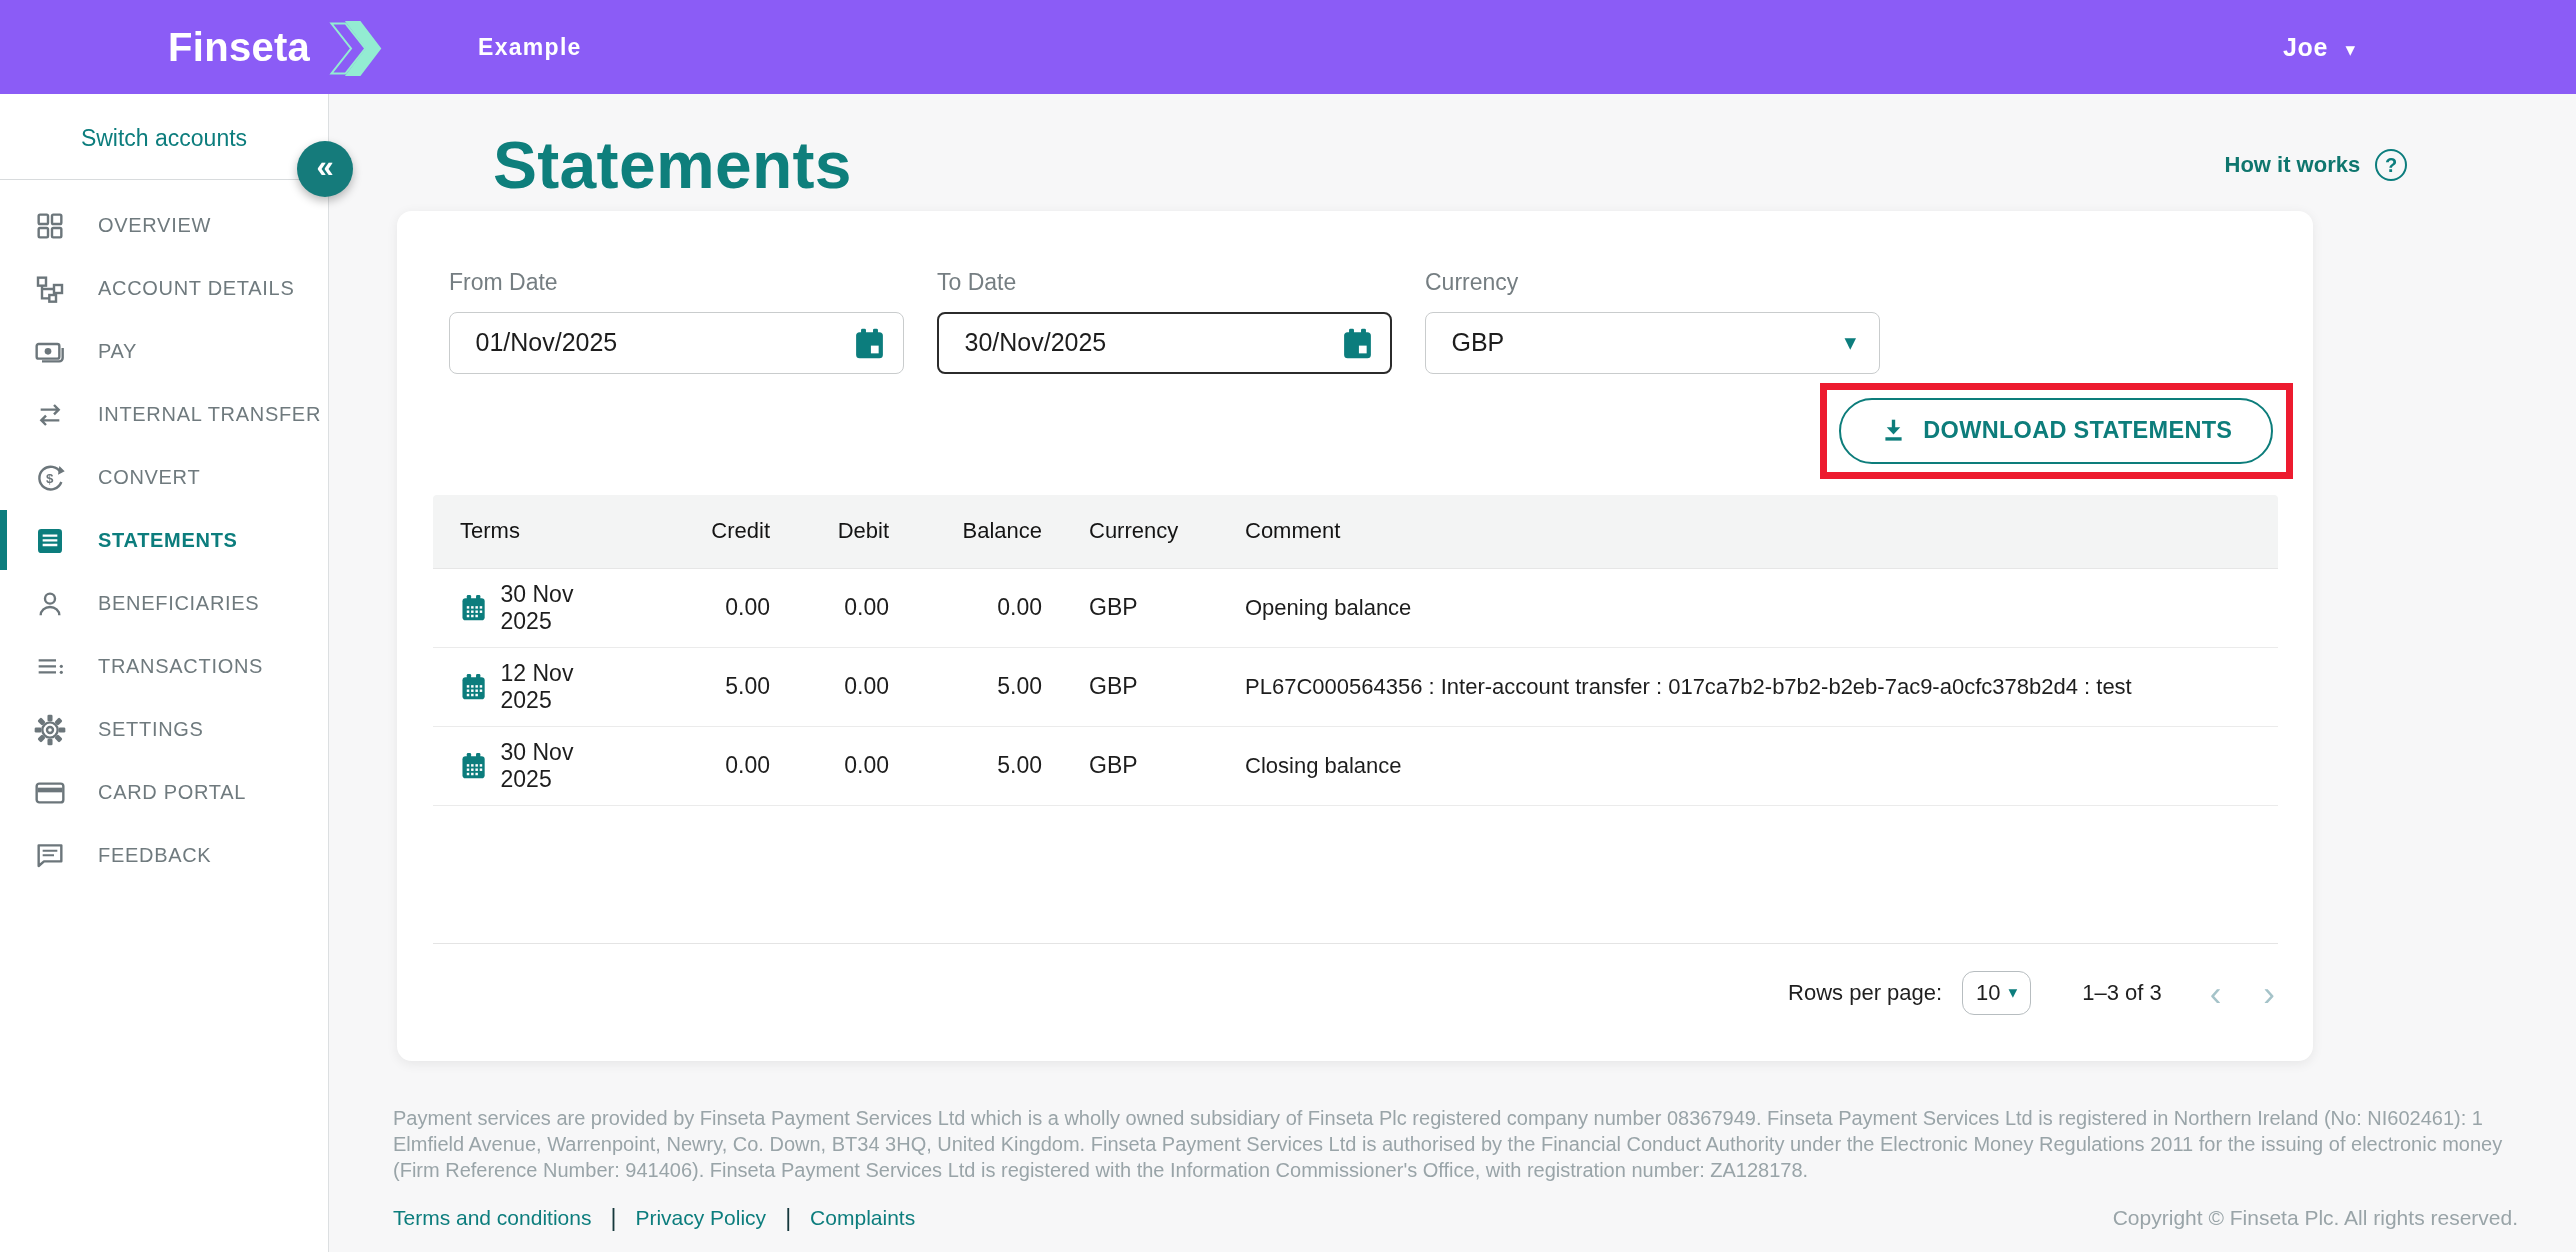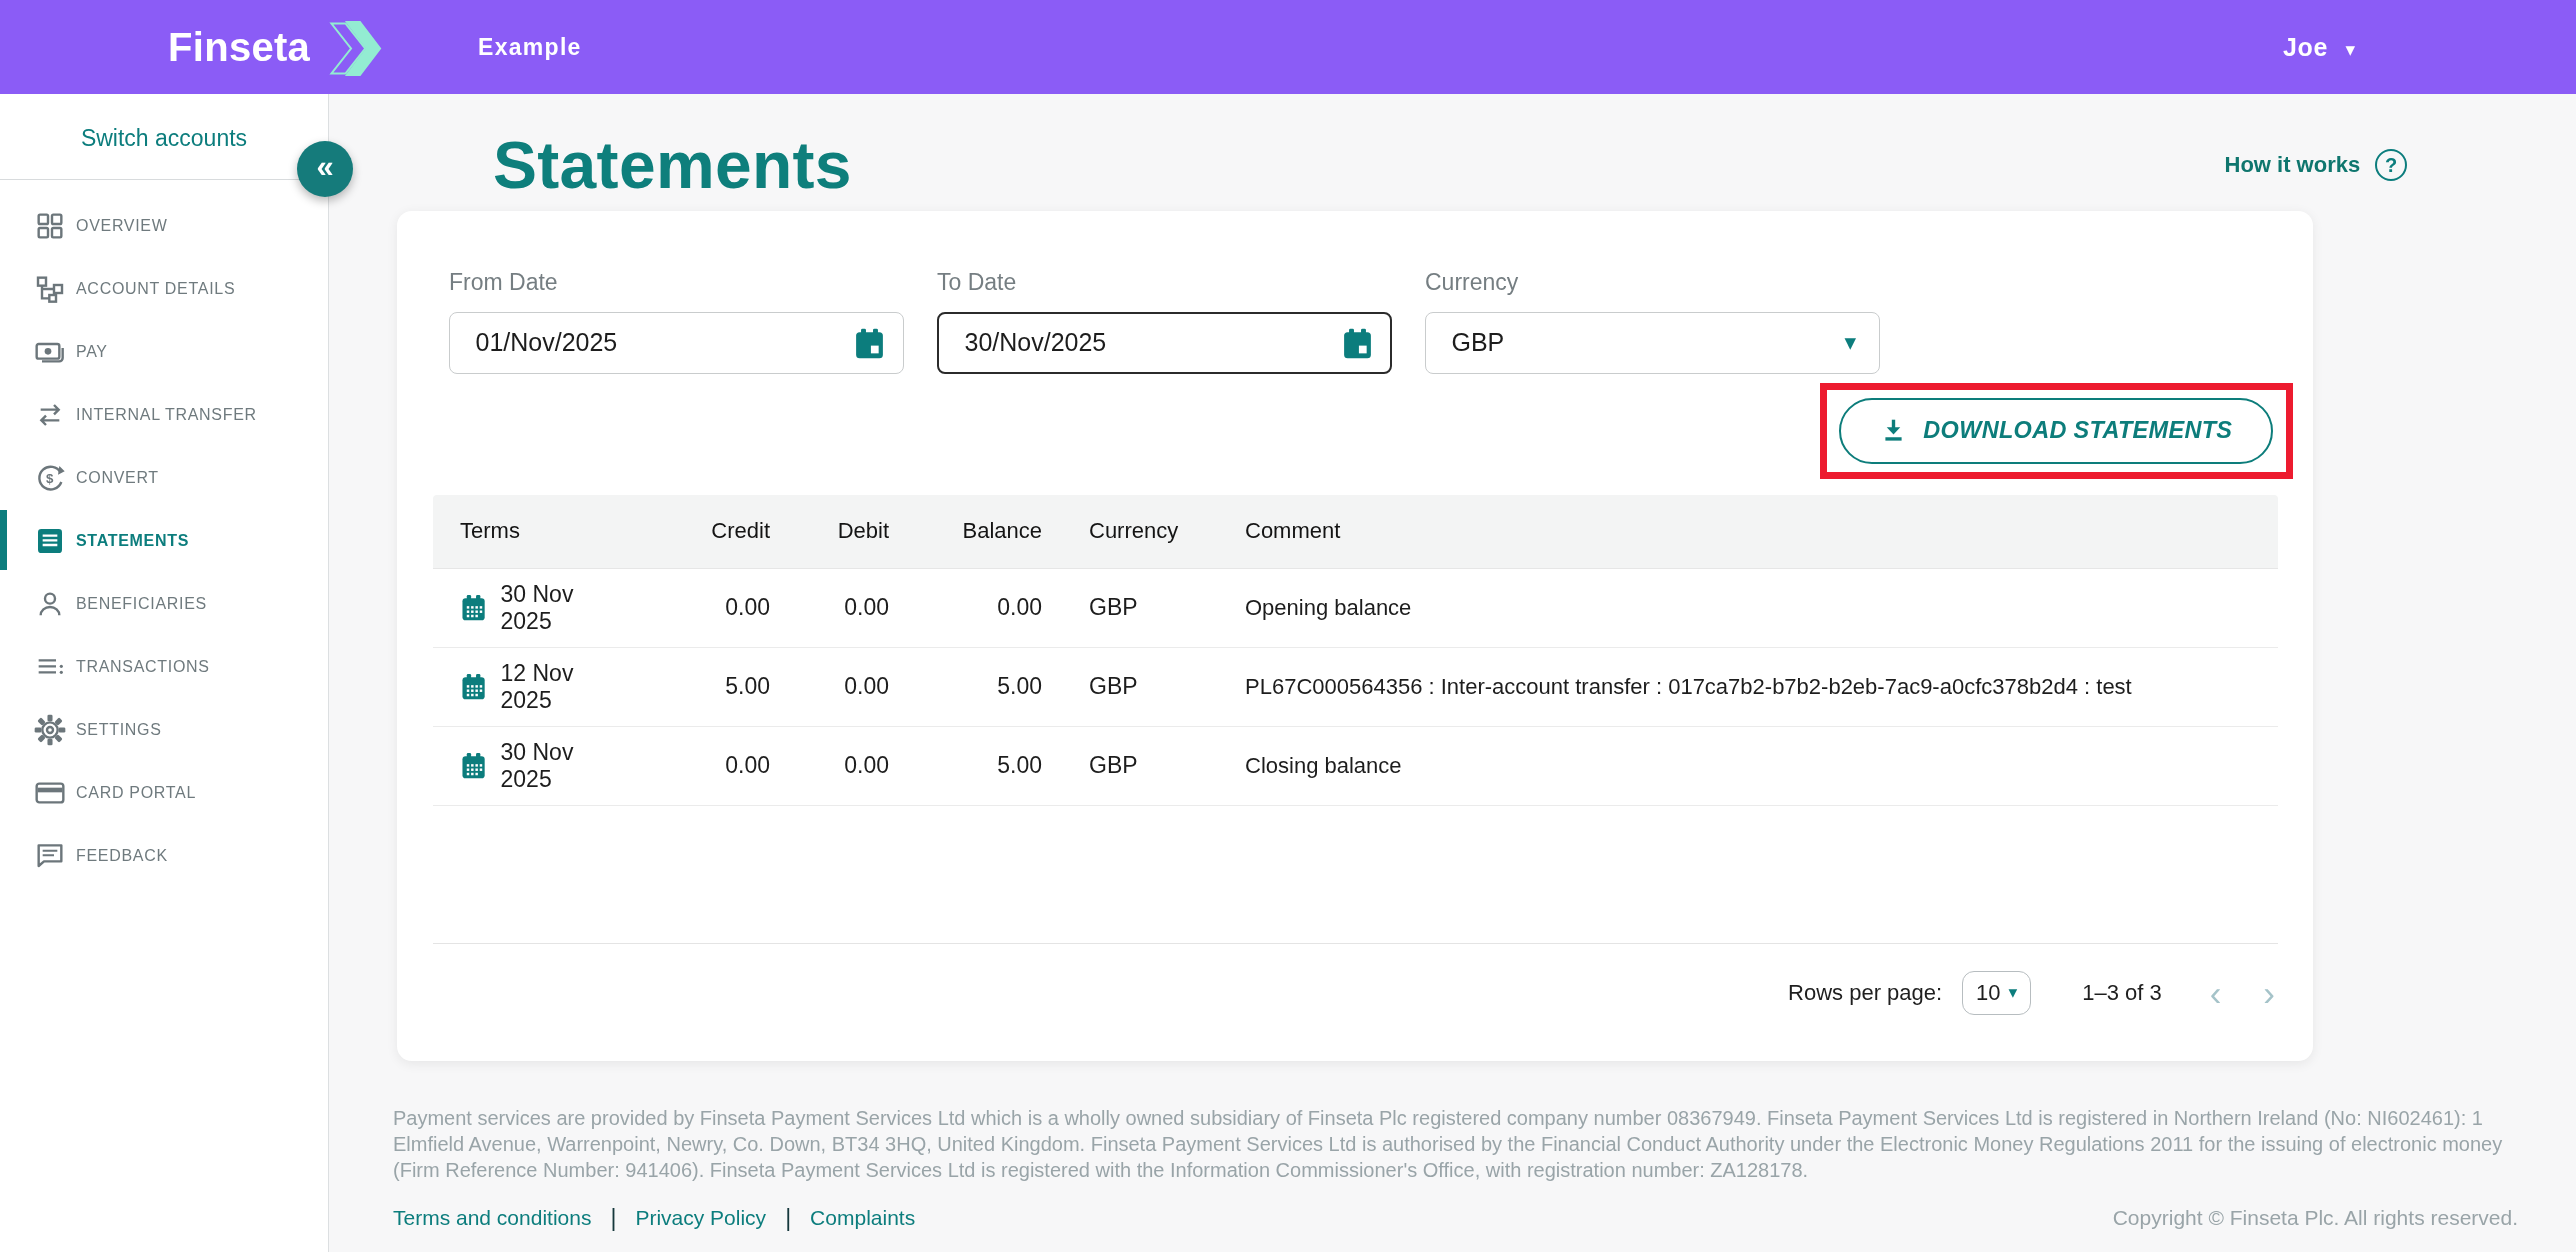--- a/index.html
+++ b/index.html
@@ -35,21 +35,21 @@
     background: #157b7b; border: none; color: #fff; font-size: 31px; font-weight: 700;
     display: flex; align-items: center; justify-content: center; cursor: pointer; z-index: 25;
     box-shadow: 0 4px 9.4px rgba(0,0,0,0.28); line-height: 1; padding-bottom: 5.4px;
   }
   .nav { margin-top: 14px; }
   .nav-item {
     position: relative; height: 63px; display: flex; align-items: center; cursor: pointer; width: 100%;
   }
   .nav-item .nav-ic { position: absolute; left: 34px; width: 32px; height: 32px; }
   .nav-item .nav-label {
-    position: absolute; left: 76px; font-size: 16px; color: #6f7a7e; letter-spacing: 0.7px; font-weight: 500;
+    position: absolute; left: 98px; font-size: 20px; color: #6f7a7e; letter-spacing: 0.7px; font-weight: 500;
     white-space: nowrap;
   }
   .nav-item.active .nav-label { color: #0c7d7d; font-weight: 700; }
   .nav-item.active::before {
     content: ""; position: absolute; left: 0; top: 1.3px; width: 6.7px; height: 60px; background: #0c7d7d;
   }
 
   
   .main { position: absolute; top: 94px; left: 331px; width: 2245px; height: 1159px; background: #f7f7f8; }
   .page-head { display: flex; align-items: center; justify-content: space-between; margin: 30px 169px 0 162px; }
@@ -81,21 +81,21 @@
     padding: 0 23px 0 25.5px; font-size: 25px; color: #1d1d1d; cursor: pointer; background: #fff;
   }
   .select .select-caret { margin-left: auto; color: #0c7d7d; font-size: 23px; }
 
   .download-row { position: relative; height: 98px; margin-top: 9.4px; }
   .annotation-box {
     position: absolute; right: 20px; top: 0; border: 7.4px solid #ed1b2f; padding: 8px 12.7px; background: transparent;
   }
   .download-btn {
     height: 66px; padding: 0 39px; border: 2.3px solid #0d7d7b; border-radius: 40px; background: #fff;
-    display: flex; align-items: center; gap: 16px; cursor: pointer; font-style: italic;
+    display: flex; align-items: center; gap: 16px; cursor: pointer;
   }
   .download-btn .dl-label { color: #0d7d7b; font-size: 23.5px; font-weight: 600; letter-spacing: 0.3px; white-space: nowrap; font-family: "Liberation Sans", sans-serif; }
 
   
   .table { margin: 14px 0 0 36px; width: 1845px; }
   .t-grid { display: grid; grid-template-columns: 194px 143px 119px 153px 156px 1fr; align-items: center; }
   .t-head { height: 74px; background: #f3f4f4; border-bottom: 1.3px solid #e6e6e6; border-radius: 4px 4px 0 0; }
   .t-head .th { font-size: 22px; color: #141414; font-weight: 500; }
   .th-date { padding-left: 27px; }
   .th-right { text-align: right; }

